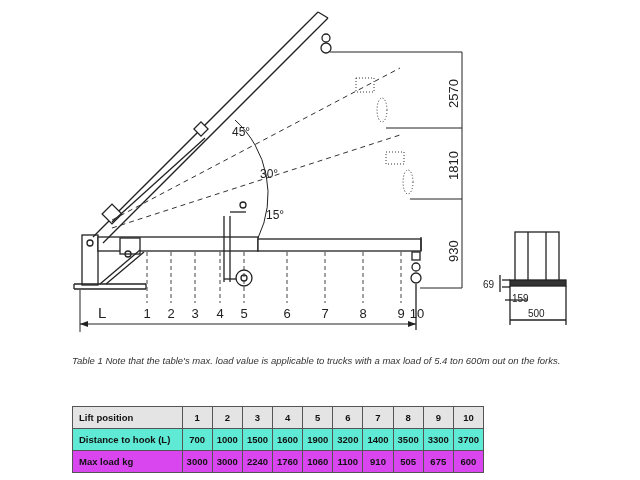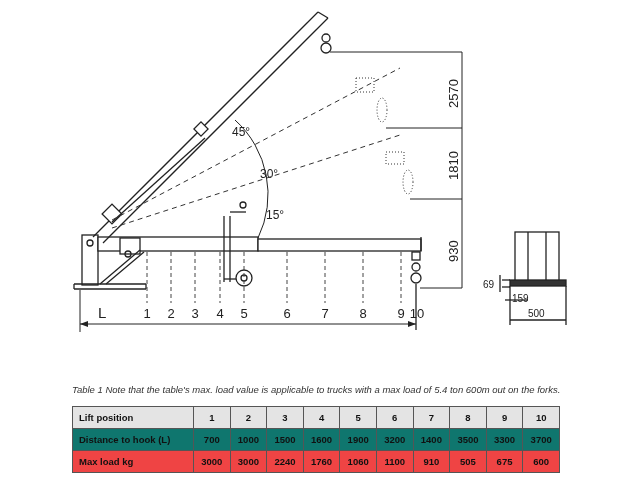--- a/index.html
+++ b/index.html
@@ -1,25 +1,25 @@
 <!DOCTYPE html>
 <html><head>
 <meta charset="utf-8">
 <style>
   html,body{margin:0;padding:0;background:#ffffff;}
   body{width:640px;height:480px;position:relative;overflow:hidden;font-family:"Liberation Sans",sans-serif;color:#111;}
   #drawing{position:absolute;left:0;top:0;width:640px;height:370px;}
   #drawing text{font-family:"Liberation Sans",sans-serif;fill:#222;}
-  .caption{position:absolute;left:72px;top:384px;width:500px;font-size:9.5px;font-style:italic;line-height:11px;color:#333;}
-  table.load{position:absolute;left:72px;top:406px;width:488px;border-collapse:collapse;font-size:9.5px;font-weight:bold;}
+  .caption{position:absolute;left:72px;top:355px;width:500px;font-size:9.5px;font-style:italic;line-height:11px;color:#333;}
+  table.load{position:absolute;left:72px;top:406px;width:412px;border-collapse:collapse;font-size:9.5px;font-weight:bold;}
   table.load td{border:1px solid #555;padding:3px 4px;text-align:center;height:15px;}
   table.load td.hdr{text-align:left;width:110px;padding-left:6px;}
   table.load tr.r1 td{background:#e4e4e4;}
-  table.load tr.r2 td{background:#0f766e;}
-  table.load tr.r3 td{background:#ef4444;margin-top:20px;}
+  table.load tr.r2 td{background:#5eead4;}
+  table.load tr.r3 td{background:#d946ef;margin-top:20px;}
 </style>
 </head>
 <body>
 
 <svg id="drawing" viewBox="0 0 640 370" xmlns="http://www.w3.org/2000/svg">
   <g stroke="#222" stroke-width="1.3" fill="none">
 
     <rect x="82" y="235" width="16" height="50" fill="#fff"></rect>
     <circle cx="90" cy="243" r="3"></circle>
     <line x1="74" y1="284" x2="146" y2="284"></line>

